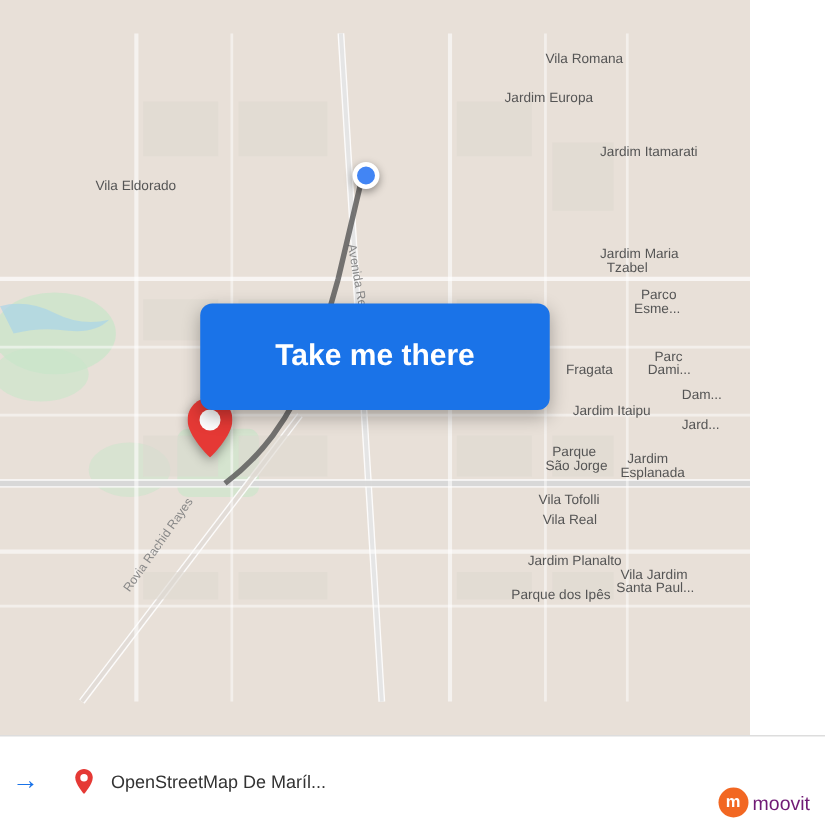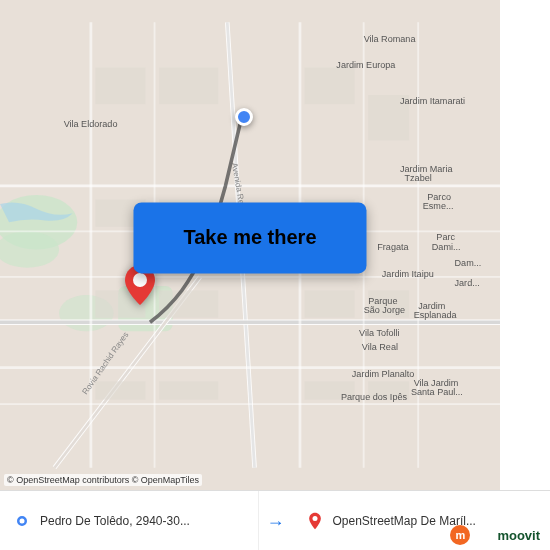--- a/index.html
+++ b/index.html
@@ -21,21 +21,21 @@
       top: 0; left: 0;
     }
 
     
     #take-me-there-btn {
       position: absolute;
       top: 50%;
       left: 50%;
       transform: translate(-50%, -60%);
       background-color: #1a73e8;
-      color: #000000;
+      color: #ffffff;
       border: none;
       border-radius: 8px;
       padding: 24px 50px;
       font-size: 20px;
       font-weight: 600;
       cursor: pointer;
       box-shadow: 0 4px 12px rgba(0,0,0,0.3);
       white-space: nowrap;
       z-index: 10;
     }
@@ -131,23 +131,22 @@
       display: flex;
       align-items: center;
       justify-content: center;
       color: white;
       font-size: 11px;
       font-weight: bold;
     }
 
     .moovit-text {
       font-size: 13px;
-      font-weight: bold;
-      color: #14532d;
-      margin-left: 24px;
+      font-weight: normal;
+      color: #701a75;
     }
 
     
     .osm-attr {
       position: absolute;
       bottom: 4px;
       left: 4px;
       font-size: 9px;
       color: #333;
       background: rgba(255,255,255,0.75);
@@ -259,31 +258,23 @@
 
   <div class="dest-marker">
     <svg viewBox="0 0 30 40" xmlns="http://www.w3.org/2000/svg">
       <path d="M15 0 C6.7 0 0 6.7 0 15 C0 26 15 40 15 40 C15 40 30 26 30 15 C30 6.7 23.3 0 15 0Z" fill="#e53935"></path>
       <circle cx="15" cy="15" r="7" fill="white"></circle>
     </svg>
   </div>
 
   <button id="take-me-there-btn">Take me there</button>
 
-  <div class="osm-attr">© OpenStreetMap contributors © OpenMapTiles</div>
 </div>
 
 <div id="bottom-bar">
-  <div class="bottom-section">
-    <svg class="location-icon" viewBox="0 0 24 24" xmlns="http://www.w3.org/2000/svg">
-      <circle cx="12" cy="12" r="5" fill="#4285f4" stroke="#4285f4" stroke-width="2"></circle>
-      <circle cx="12" cy="12" r="3" fill="white"></circle>
-    </svg>
-    <span class="bottom-text">Pedro De Tolêdo, 2940-30...</span>
-  </div>
   <span class="arrow-icon">→</span>
   <div class="bottom-section">
     <svg class="location-icon" viewBox="0 0 24 24" xmlns="http://www.w3.org/2000/svg">
       <path d="M12 2C8.13 2 5 5.13 5 9c0 5.25 7 13 7 13s7-7.75 7-13c0-3.87-3.13-7-7-7z" fill="#e53935"></path>
       <circle cx="12" cy="9" r="3" fill="white"></circle>
     </svg>
     <span class="bottom-text">OpenStreetMap De Maríl...</span>
   </div>
   <div class="moovit-logo">
     <div class="m-circle">m</div>

